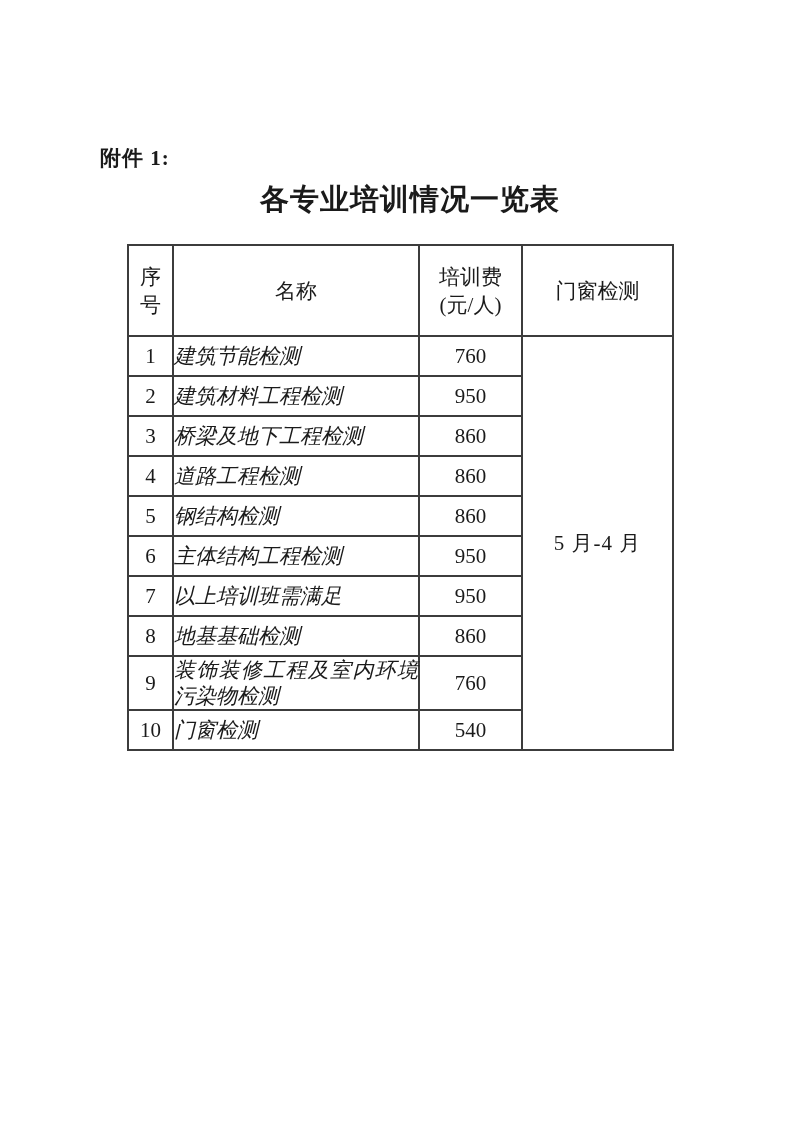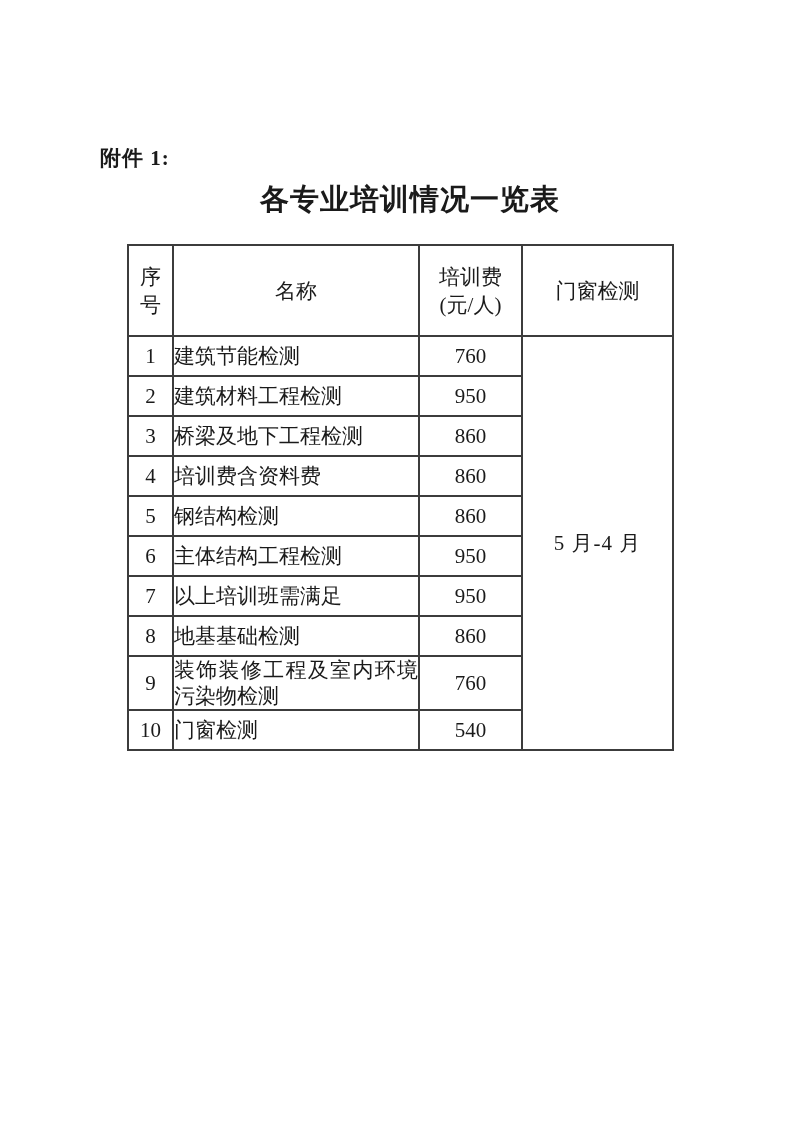--- a/index.html
+++ b/index.html
@@ -59,20 +59,21 @@
     line-height: 28px;
     white-space: pre-line;
   }
   table.training tbody tr { height: 40px; }
   td.c-index { text-align: center; }
   td.c-name {
     text-align: justify;
     text-justify: inter-character;
     padding: 2px 8px;
     line-height: 26px;
+    font-style: italic;
   }
   td.c-fee { text-align: center; margin-left: 41px; }
   td.c-time { text-align: center; letter-spacing: 1px; }
   .notes {
     position: absolute;
     left: 100px;
     top: 796px;
     width: 614px;
     font-size: 21px;
     line-height: 43px;
@@ -133,21 +134,21 @@
       <td class="c-name">建筑材料工程检测</td>
       <td class="c-fee">950</td>
     </tr>
           <tr>
       <td class="c-index">3</td>
       <td class="c-name">桥梁及地下工程检测</td>
       <td class="c-fee">860</td>
     </tr>
           <tr>
       <td class="c-index">4</td>
-      <td class="c-name">培训费含资料费</td>
+      <td class="c-name">道路工程检测</td>
       <td class="c-fee">860</td>
     </tr>
           <tr>
       <td class="c-index">5</td>
       <td class="c-name">钢结构检测</td>
       <td class="c-fee">860</td>
     </tr>
           <tr>
       <td class="c-index">6</td>
       <td class="c-name">主体结构工程检测</td>

